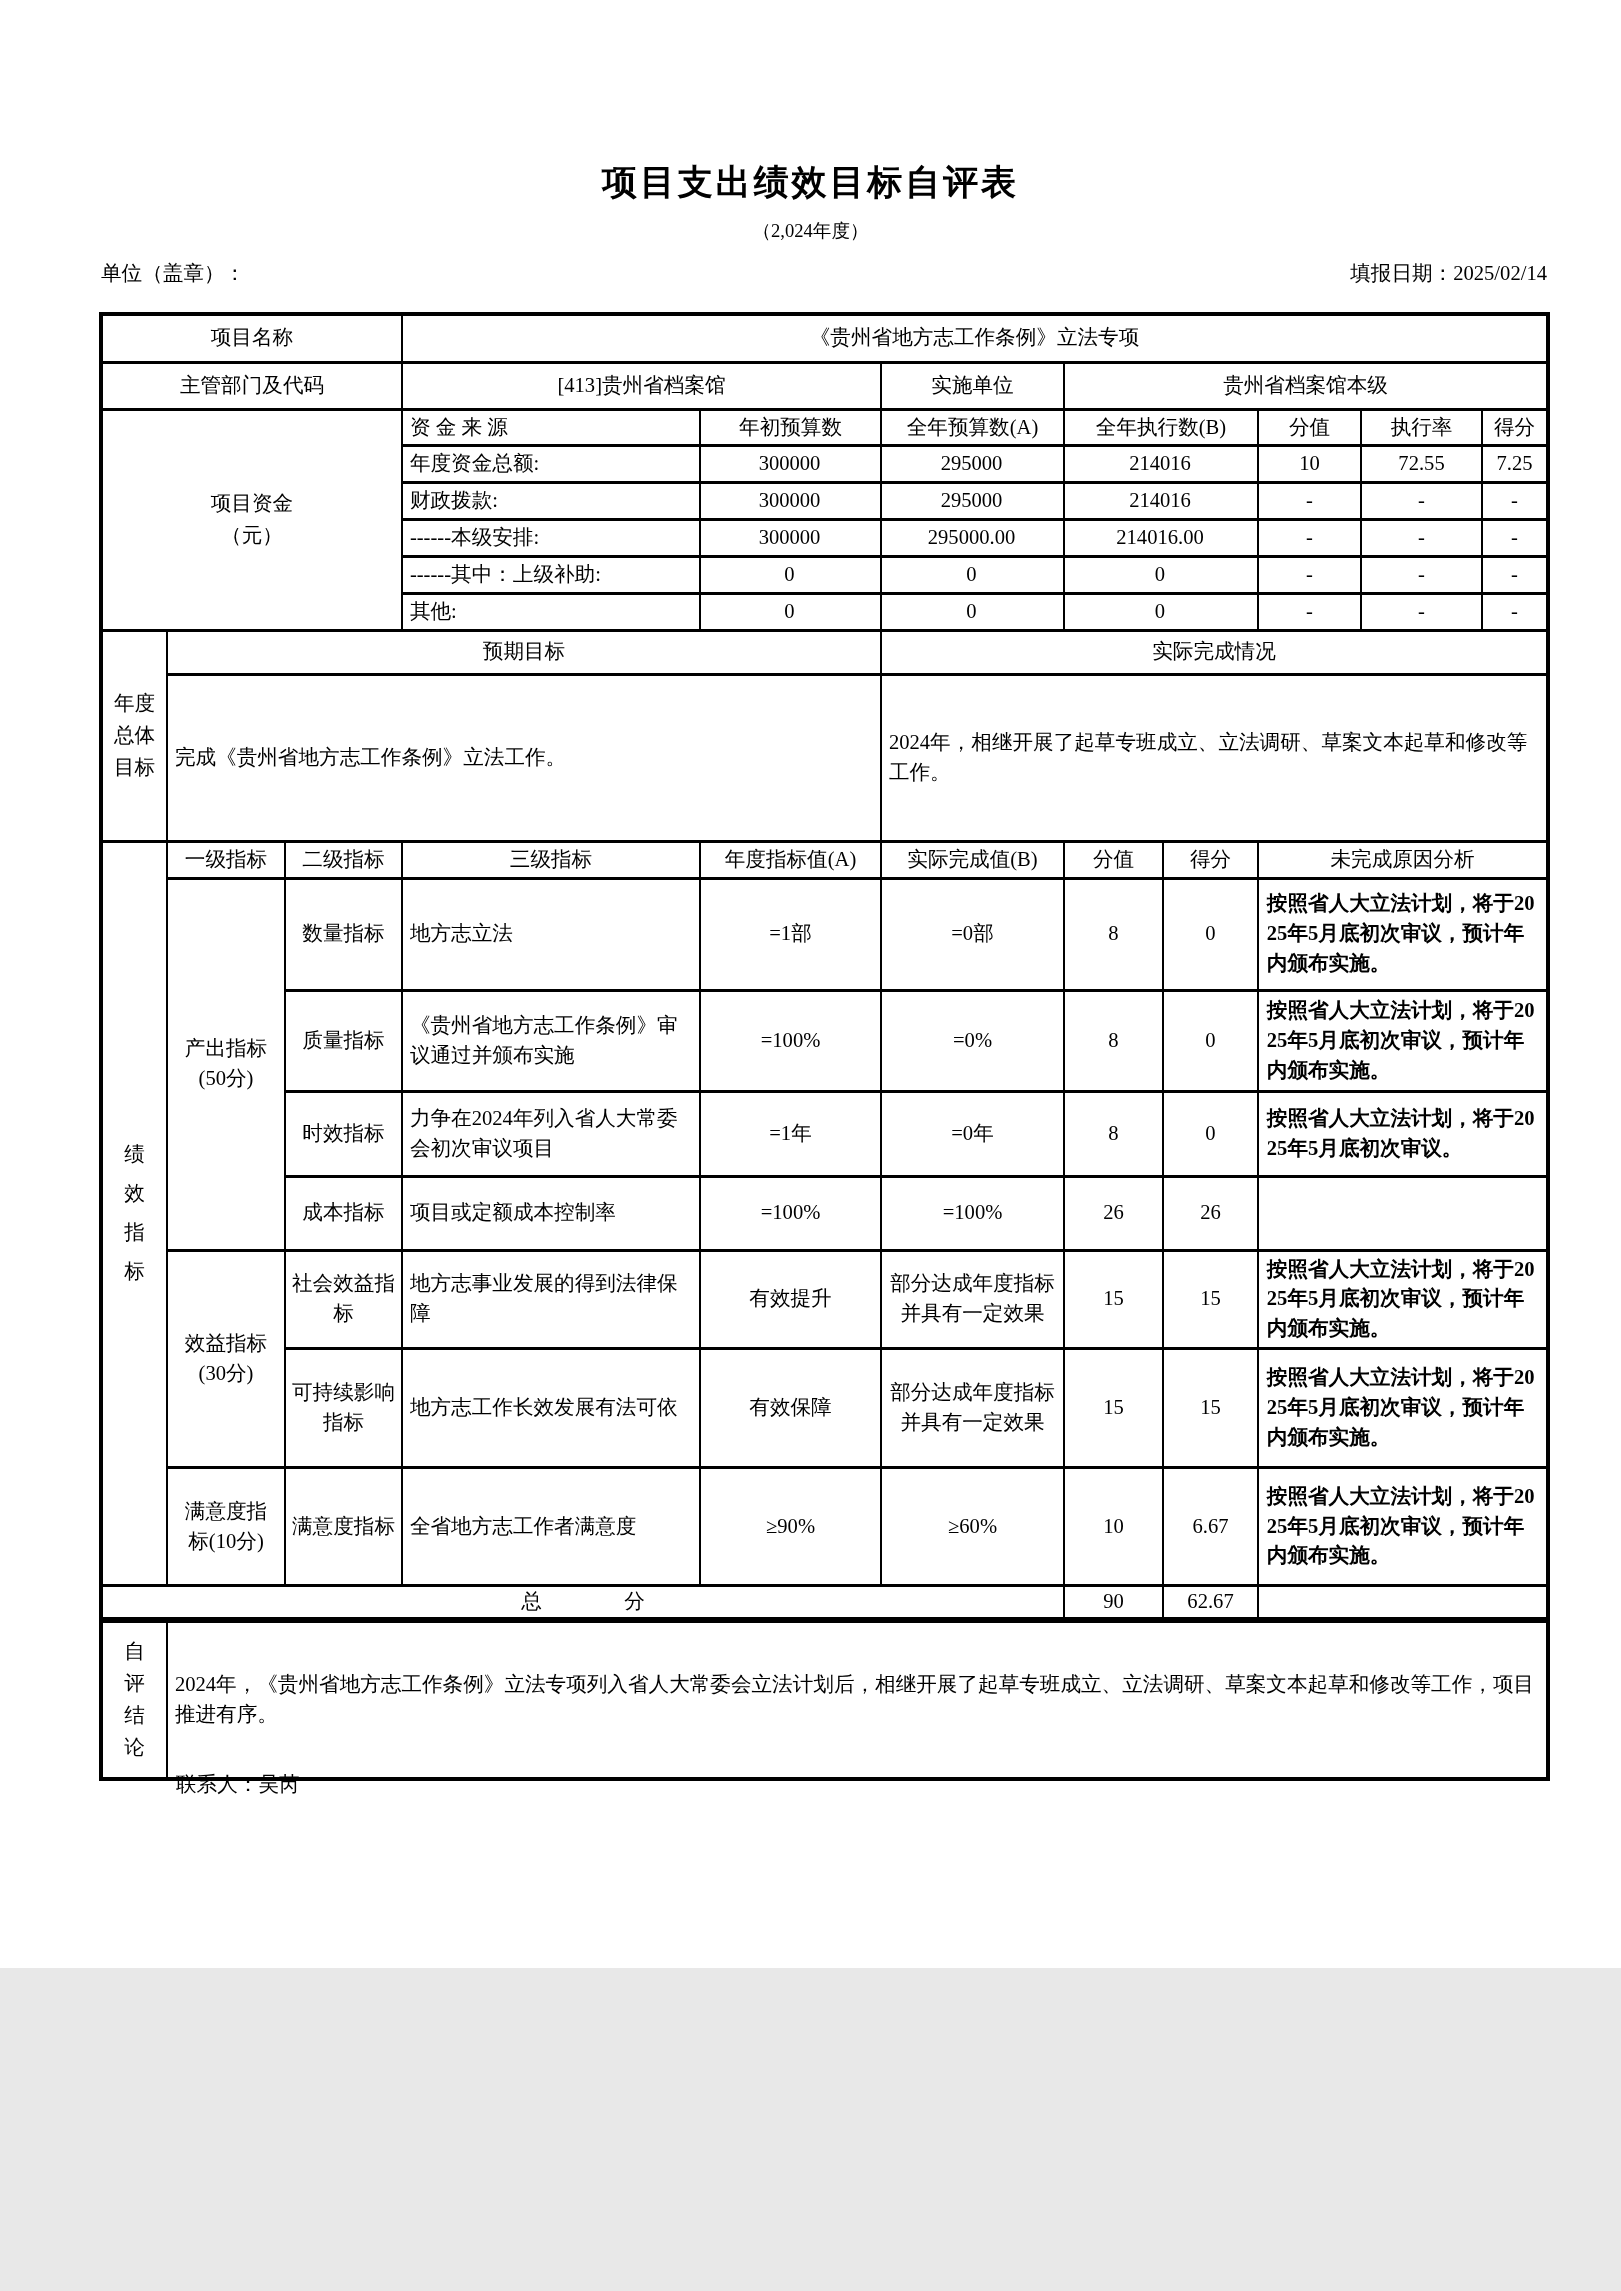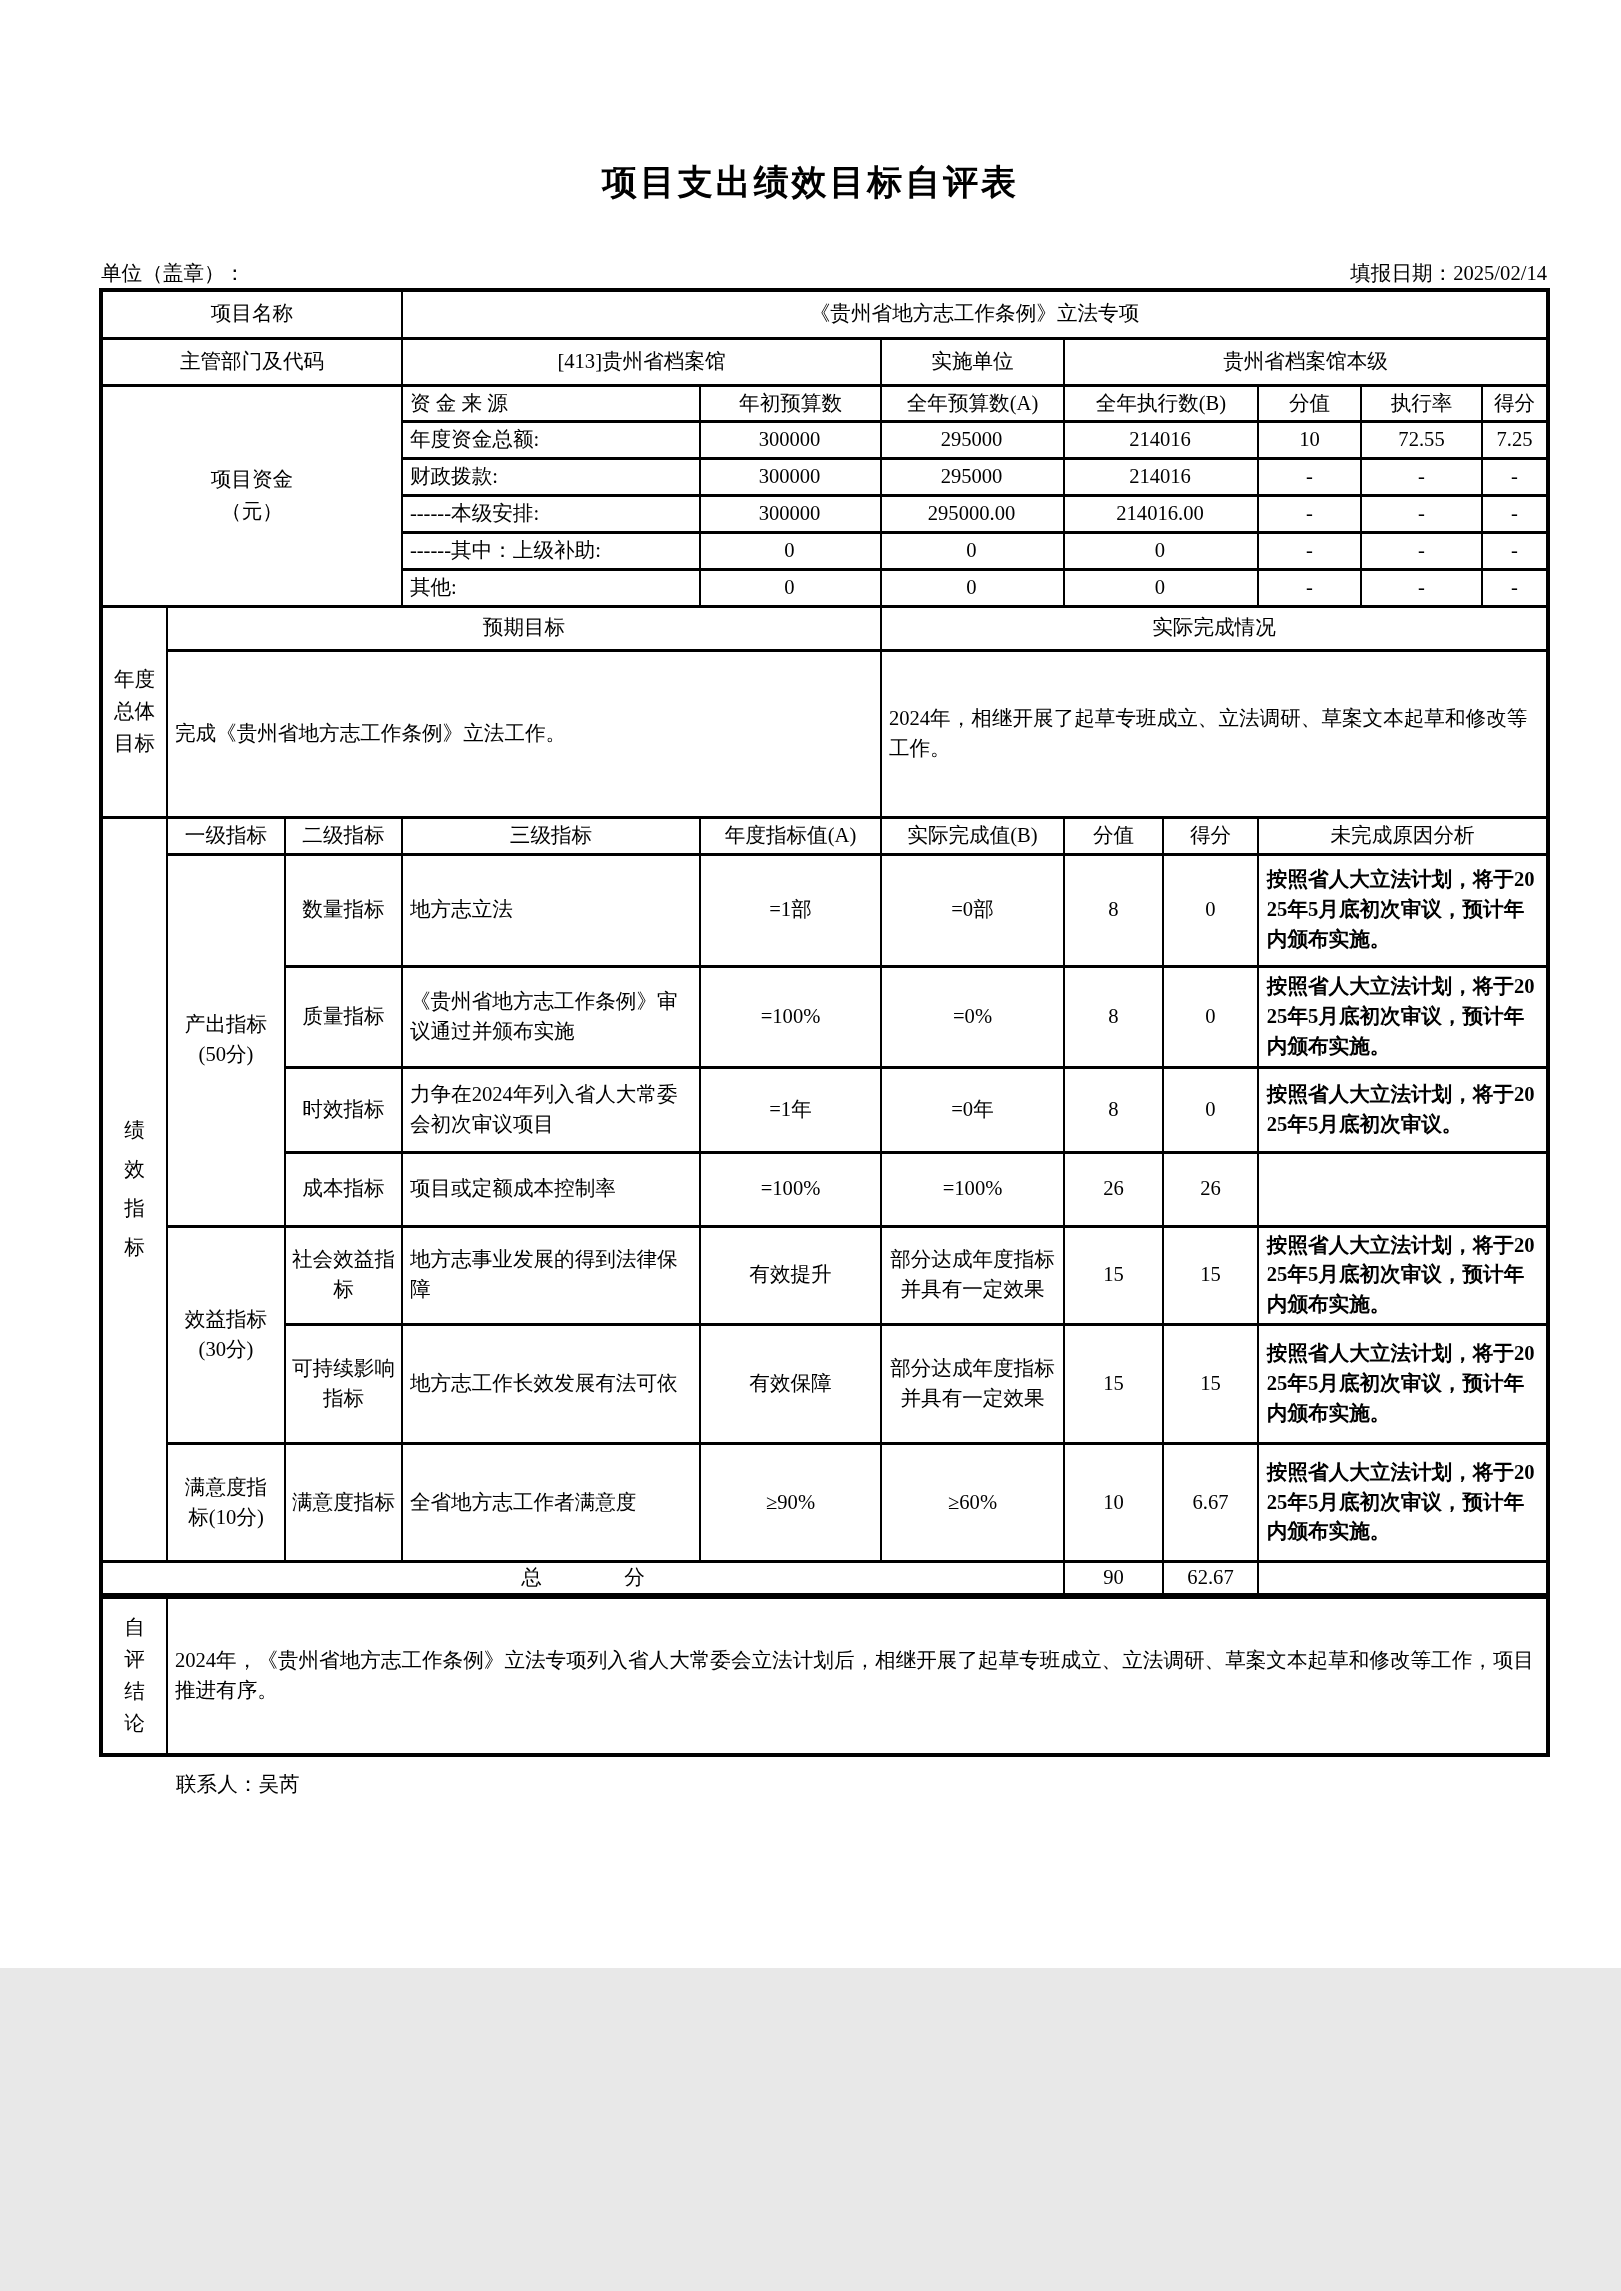--- a/index.html
+++ b/index.html
@@ -32,21 +32,21 @@
     font-size: 20.6px;
     text-align: right;
   }
   .date-line {
     position: absolute;
     top: 259px; right: 74px;
     font-size: 20.6px;
   }
   .doc {
     position: absolute;
-    top: 288px; left: 99px;
+    top: 312px; left: 99px;
     border-collapse: collapse;
     table-layout: fixed;
     width: 1446px;
     font-size: 20.6px;
     line-height: 1.45;
   }
   .doc td {
     border-left: 2px solid #000;
     border-right: 2px solid #000;
     border-top: 3.9px solid #000;
@@ -77,20 +77,21 @@
     font-size: 26.5px;
     font-family: "DejaVu Sans", "Liberation Sans", sans-serif;
   }
 </style>
 </head>
 <body>
 
 <div class="page">
 
   <div class="title">项目支出绩效目标自评表</div>
+  <div class="subtitle">（2,024年度）</div>
   <div class="unit-line">单位（盖章）：</div>
   <div class="date-line">填报日期：2025/02/14</div>
 
   <table class="doc">
     <colgroup>
       <col style="width:66px">
         <col style="width:118px">
         <col style="width:117px">
       <col style="width:298px">
         <col style="width:181px">

